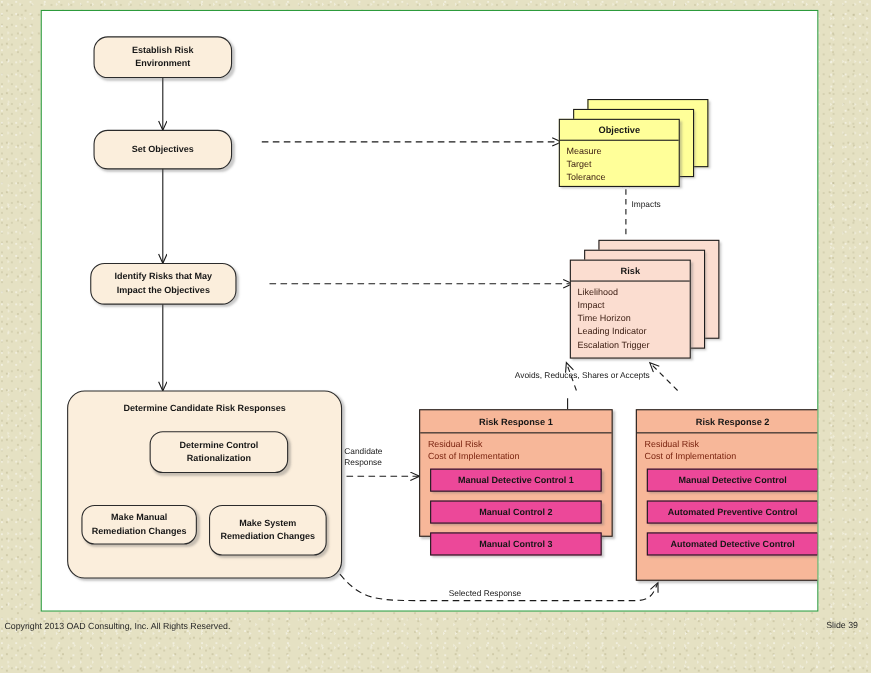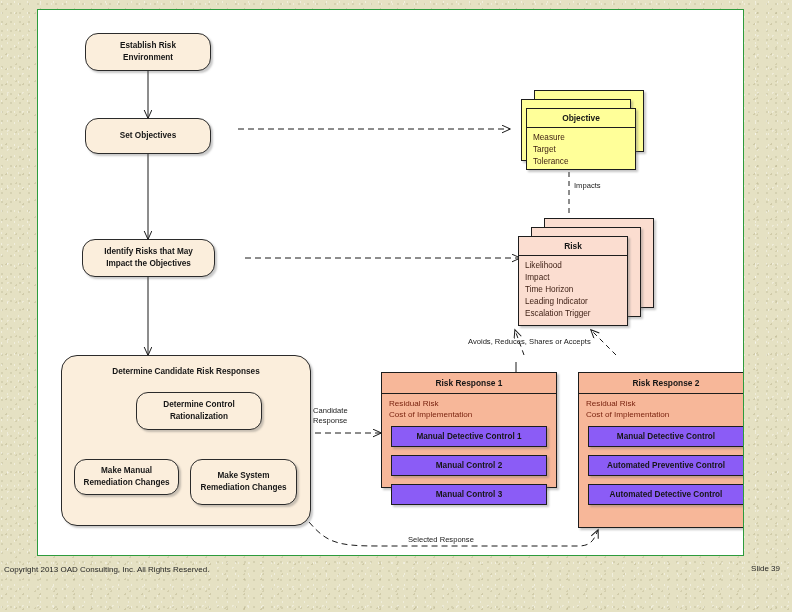--- a/index.html
+++ b/index.html
@@ -115,21 +115,21 @@
     font-weight: bold;
     color: #161616;
     padding: 4px 0 4px 0;
   }
   .card-body {
     padding: 4px 0 3px 6px;
     font-size: 8.2px;
     color: #3b1d12;
     line-height: 1.45;
   }
-  .card-yellow      { background: #ffff99; margin-left: 18px; }
+  .card-yellow      { background: #ffff99; }
   .card-yellow-back { background: #ffff99; }
   .card-salmon      { background: #fbddd0; }
   .card-salmon-back { background: #fbddd0; }
 
   
   .response-panel {
     position: absolute;
     background: #f7b799;
     border: 1px solid #1d1d1d;
     box-sizing: border-box;
@@ -151,21 +151,21 @@
     color: #7a2410;
     line-height: 1.42;
   }
   .control-list {
     padding: 0 9px 8px 9px;
     display: flex;
     flex-direction: column;
     gap: 8px;
   }
   .control-item {
-    background: #8b5cf6;
+    background: #ec4899;
     border: 1px solid #1d1d1d;
     text-align: center;
     font-size: 8.2px;
     font-weight: bold;
     color: #161616;
     padding: 5px 0 5px 0;
     box-shadow: 2px 2px 2px rgba(110,110,110,0.38);
   }
 
   

